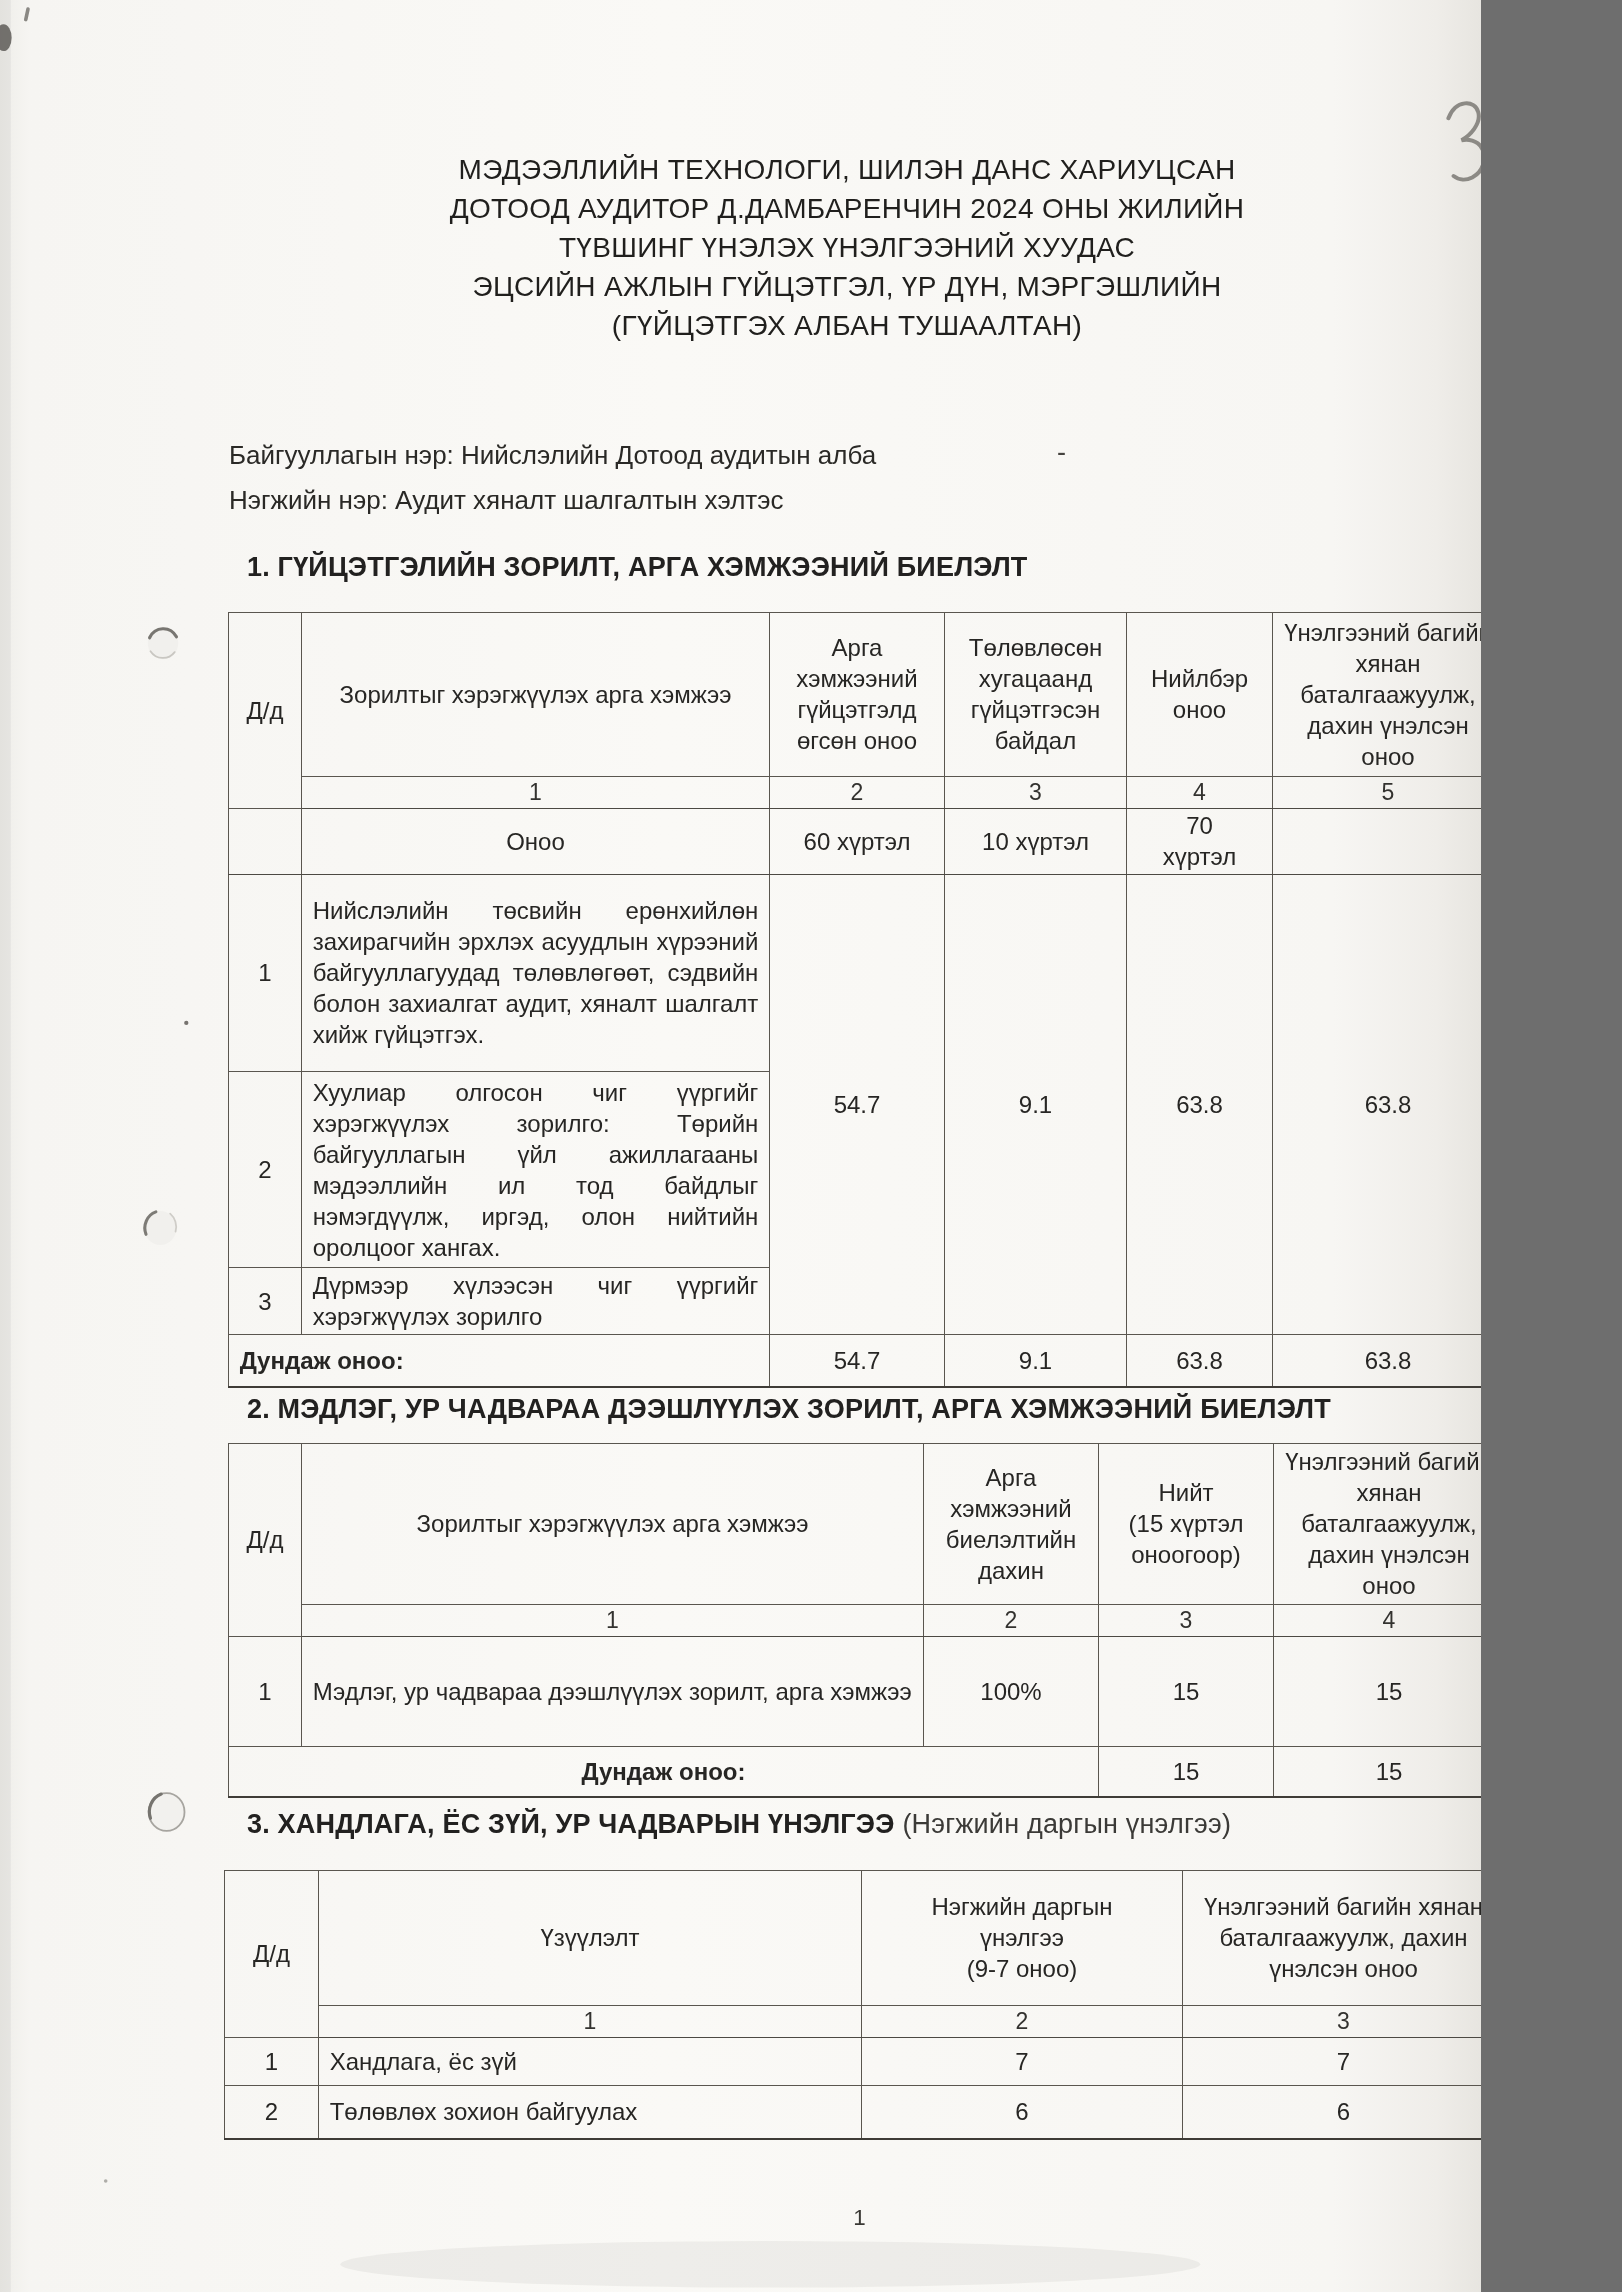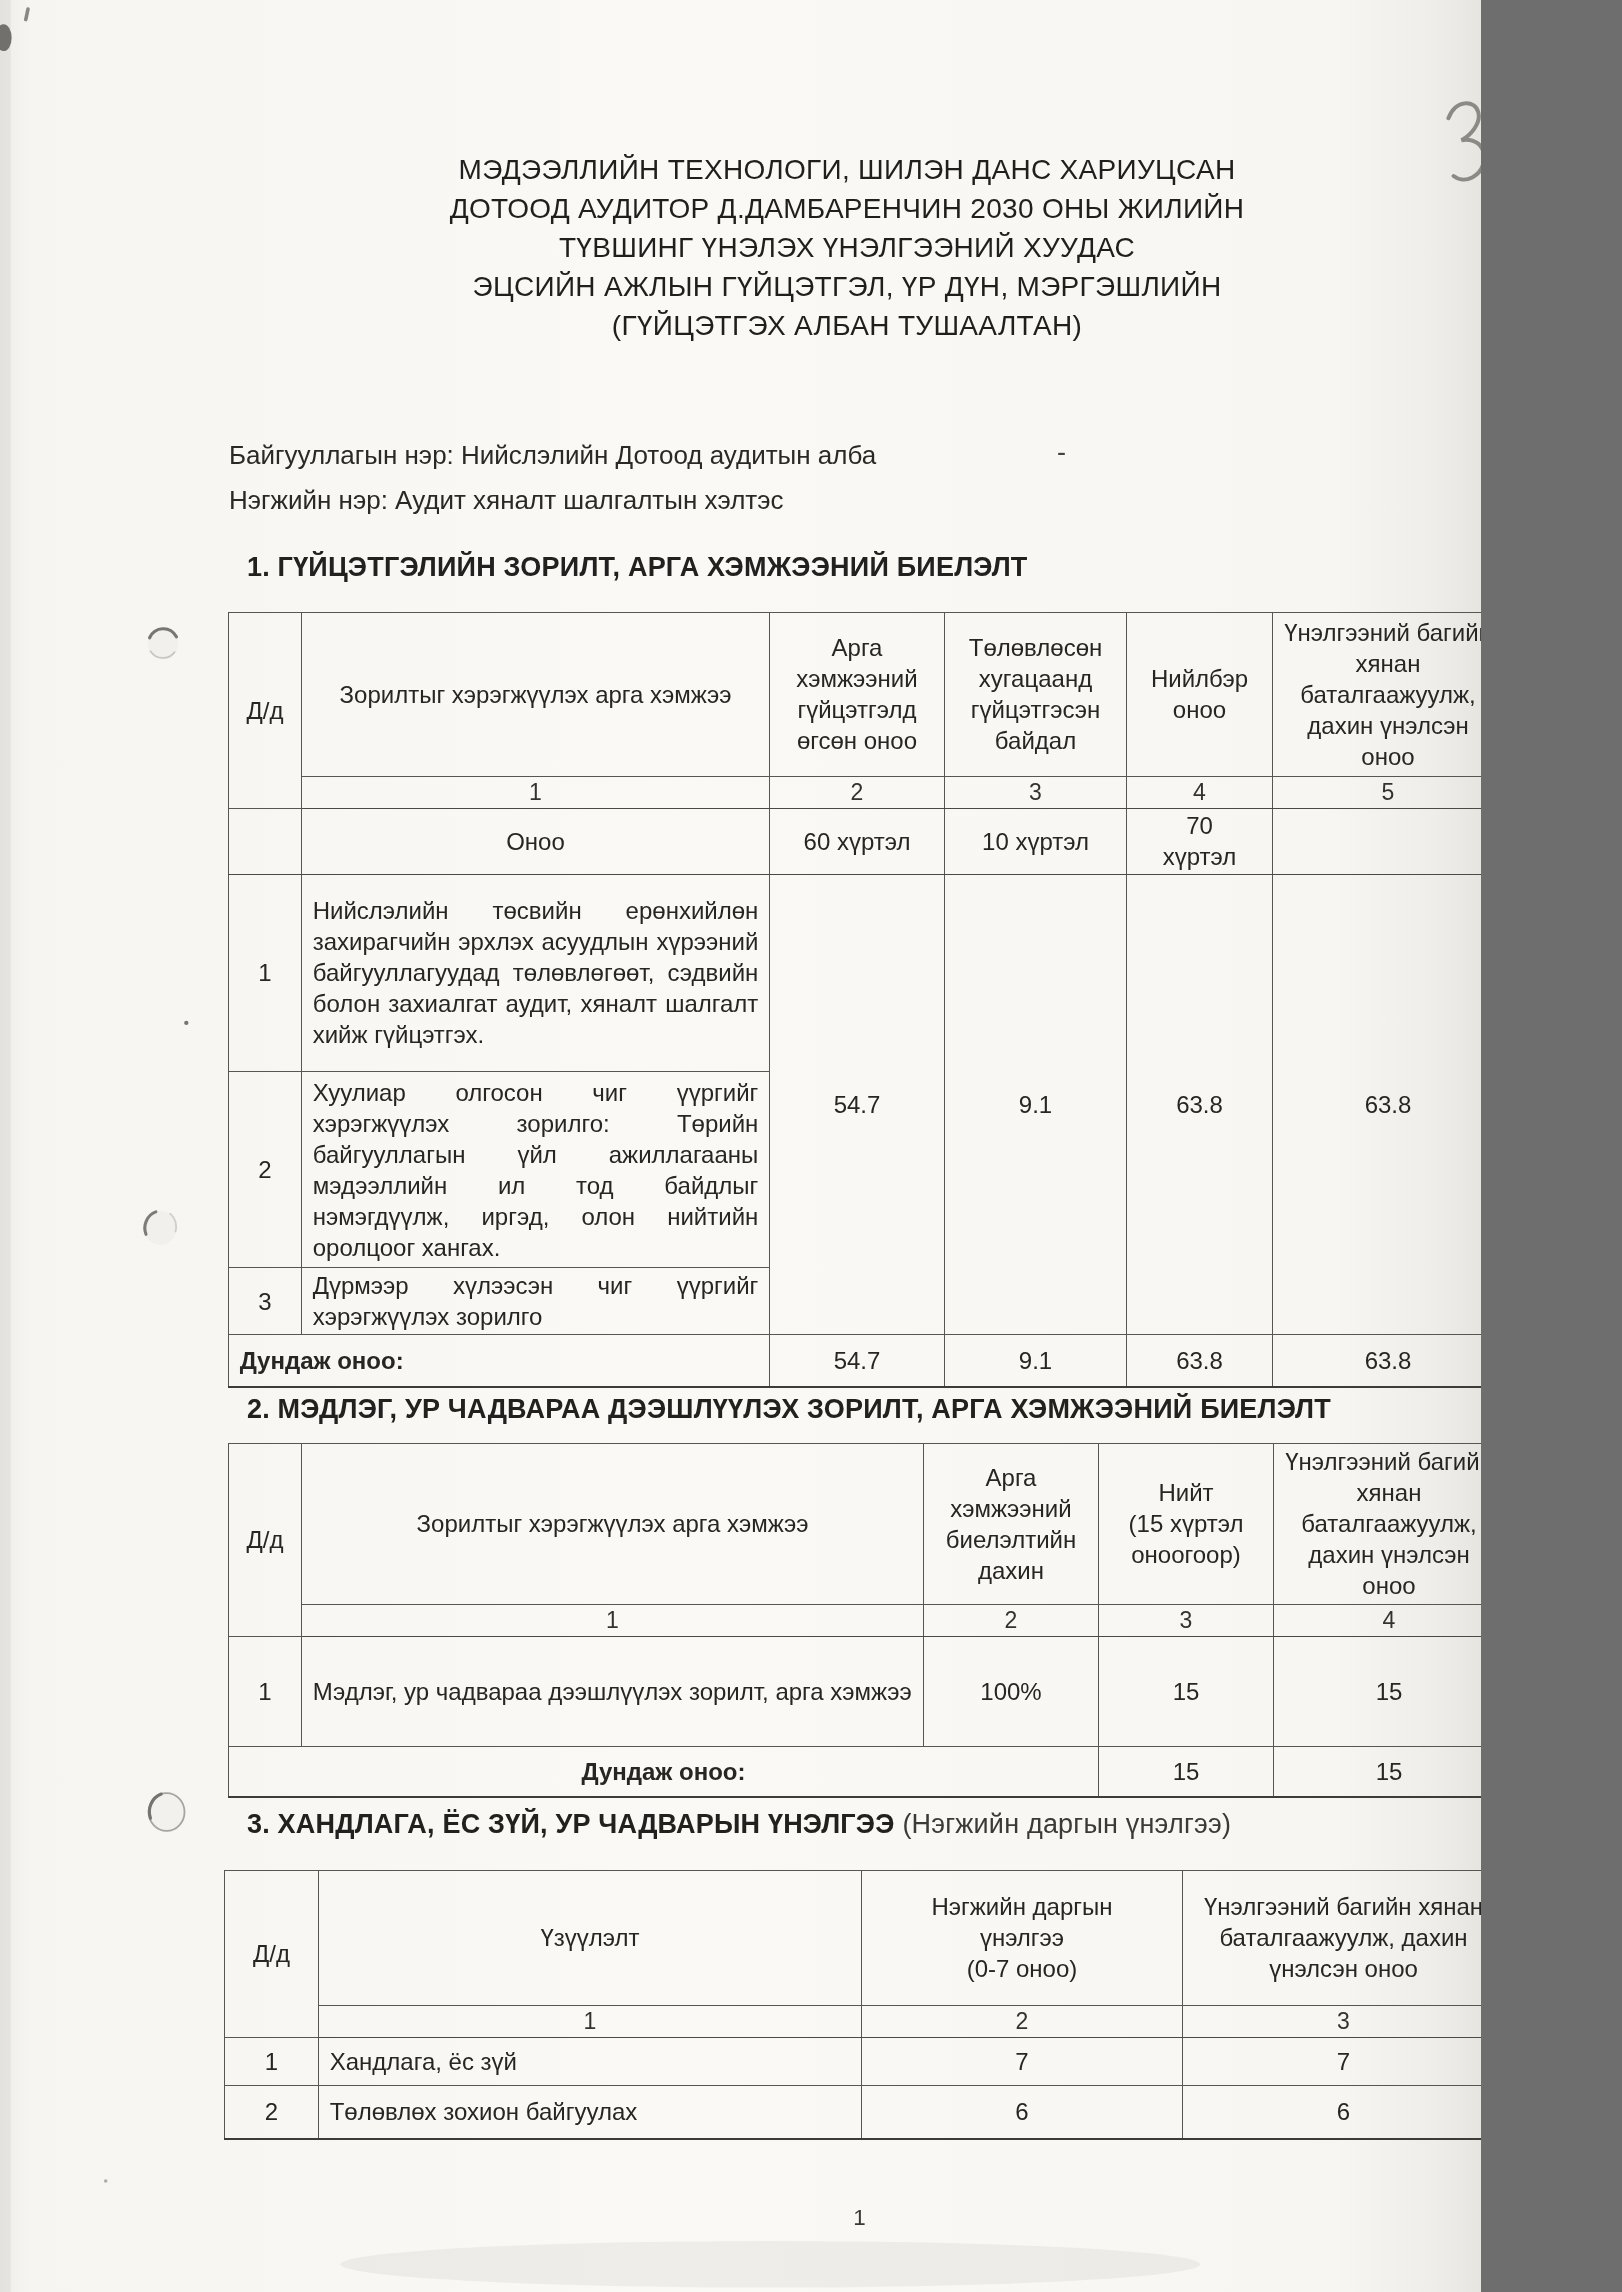--- a/index.html
+++ b/index.html
@@ -66,21 +66,21 @@
   .artifacts { position:absolute; left:0; top:0; pointer-events:none; }
   .handwriting { position:absolute; left:1426px; top:82px; transform:rotate(-6deg); }
 </style>
 </head>
 <body>
 
 <div class="page">
 
   <div class="title-block">
     <div>МЭДЭЭЛЛИЙН ТЕХНОЛОГИ, ШИЛЭН ДАНС ХАРИУЦСАН</div>
-    <div>ДОТООД АУДИТОР Д.ДАМБАРЕНЧИН 2030 ОНЫ ЖИЛИЙН</div>
+    <div>ДОТООД АУДИТОР Д.ДАМБАРЕНЧИН 2024 ОНЫ ЖИЛИЙН</div>
     <div>ТҮВШИНГ ҮНЭЛЭХ ҮНЭЛГЭЭНИЙ ХУУДАС</div>
     <div>ЭЦСИЙН АЖЛЫН ГҮЙЦЭТГЭЛ, ҮР ДҮН, МЭРГЭШЛИЙН</div>
     <div>(ГҮЙЦЭТГЭХ АЛБАН ТУШААЛТАН)</div>
   </div>
 
   <div class="org-block">
     <div>Байгууллагын нэр: Нийслэлийн Дотоод аудитын алба</div>
     <div>Нэгжийн нэр: Аудит хяналт шалгалтын хэлтэс</div>
   </div>
   <div class="org-dash">-</div>
@@ -196,21 +196,21 @@
         <col class="c1">
         <col class="c2">
         <col class="c3">
       </colgroup>
     <tbody>
         <tr class="hrow1">
       <td class="hcell" rowspan="2">Д/д</td>
       <td class="hcell">Үзүүлэлт</td>
       <td class="hcell pre">Нэгжийн даргын
 үнэлгээ
-(0-7 оноо)</td>
+(9-7 оноо)</td>
       <td class="hcell">Үнэлгээний багийн хянан баталгаажуулж, дахин үнэлсэн оноо</td>
     </tr>
     <tr class="numrow">
       <td>1</td>
       <td>2</td>
       <td>3</td>
     </tr>
     <tr class="r1">
       <td class="num">1</td>
       <td>Хандлага, ёс зүй</td>

